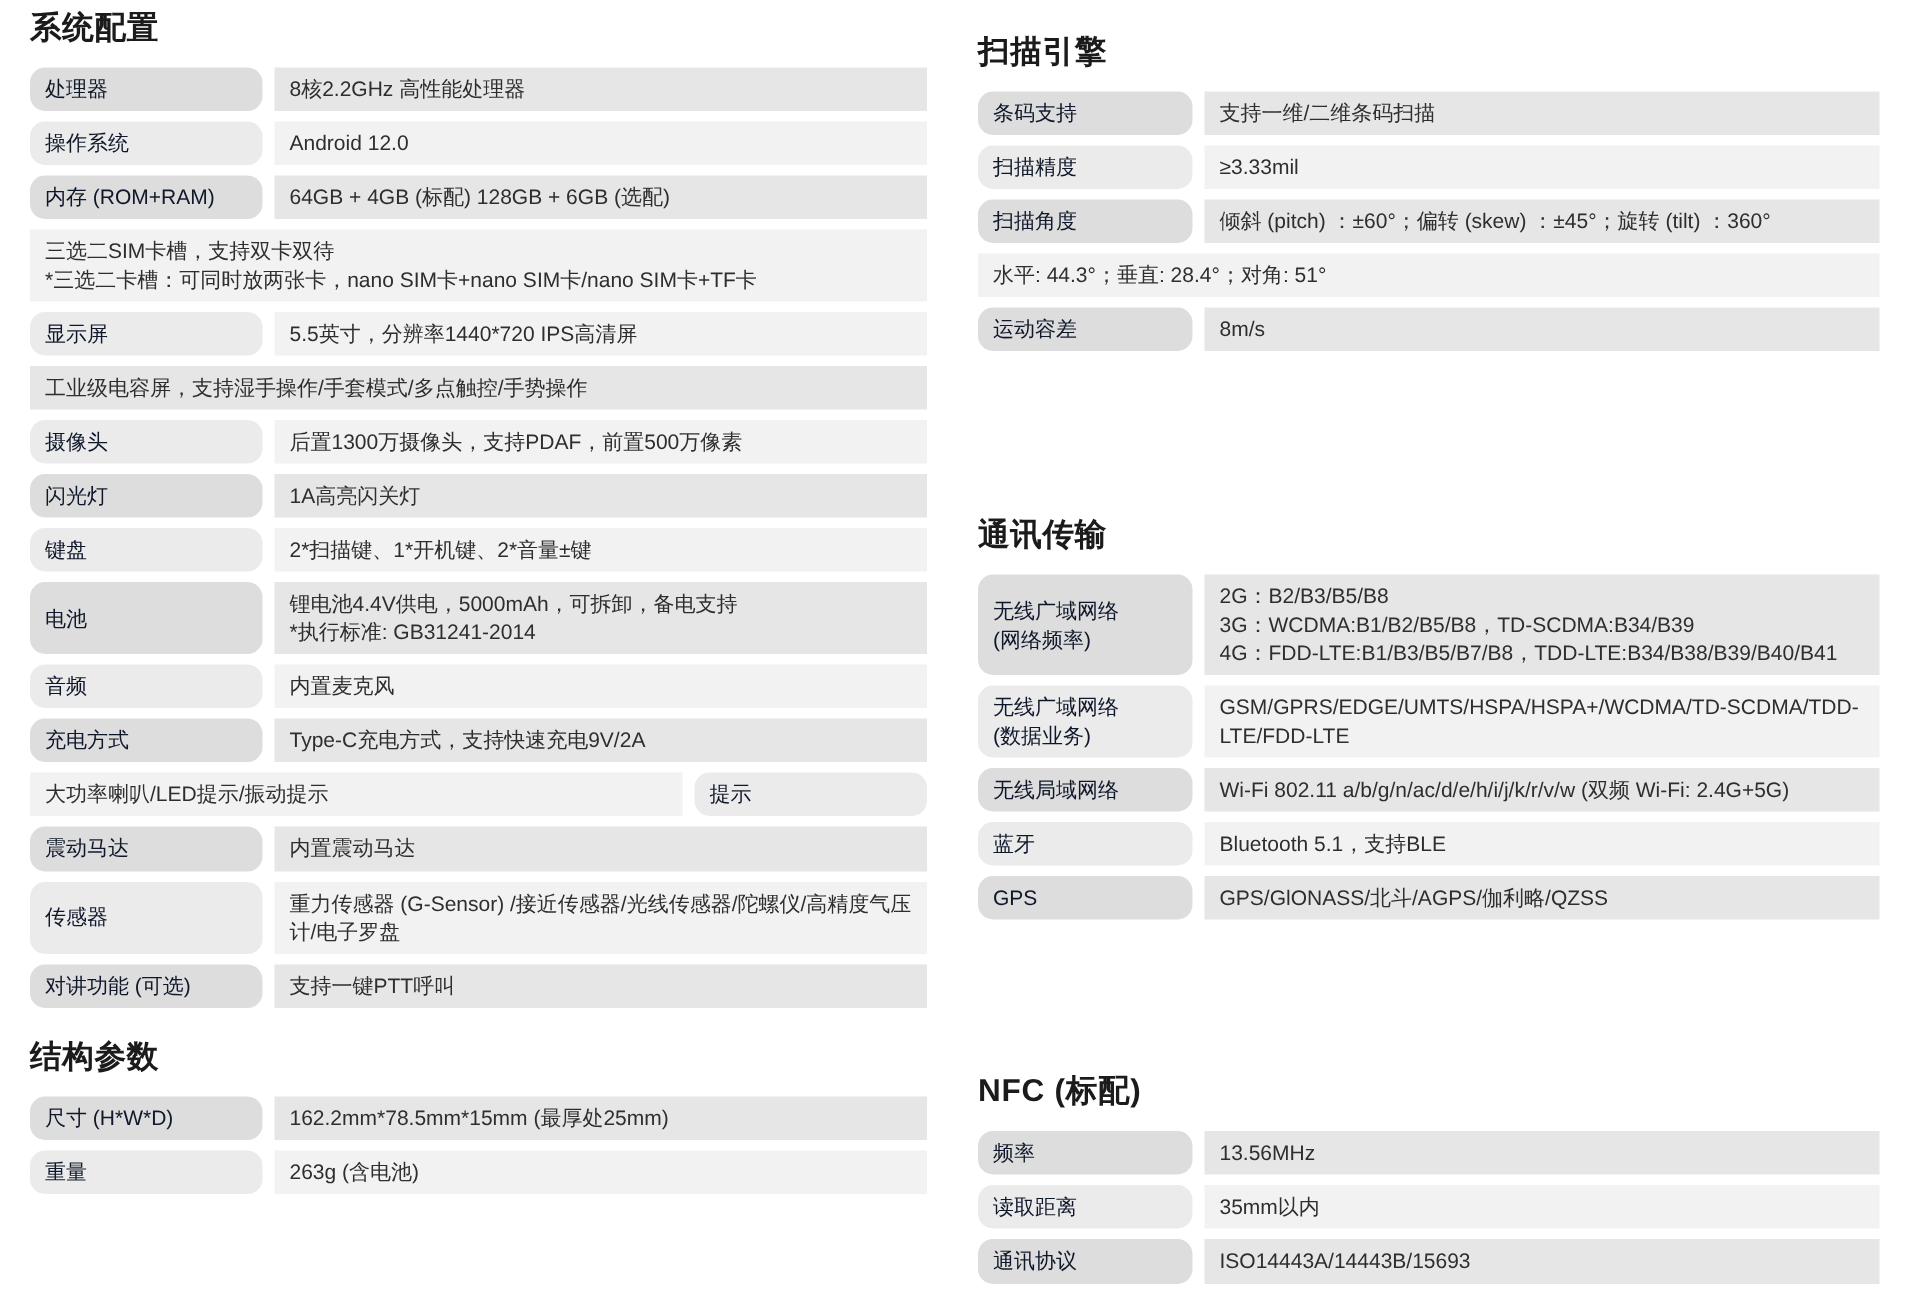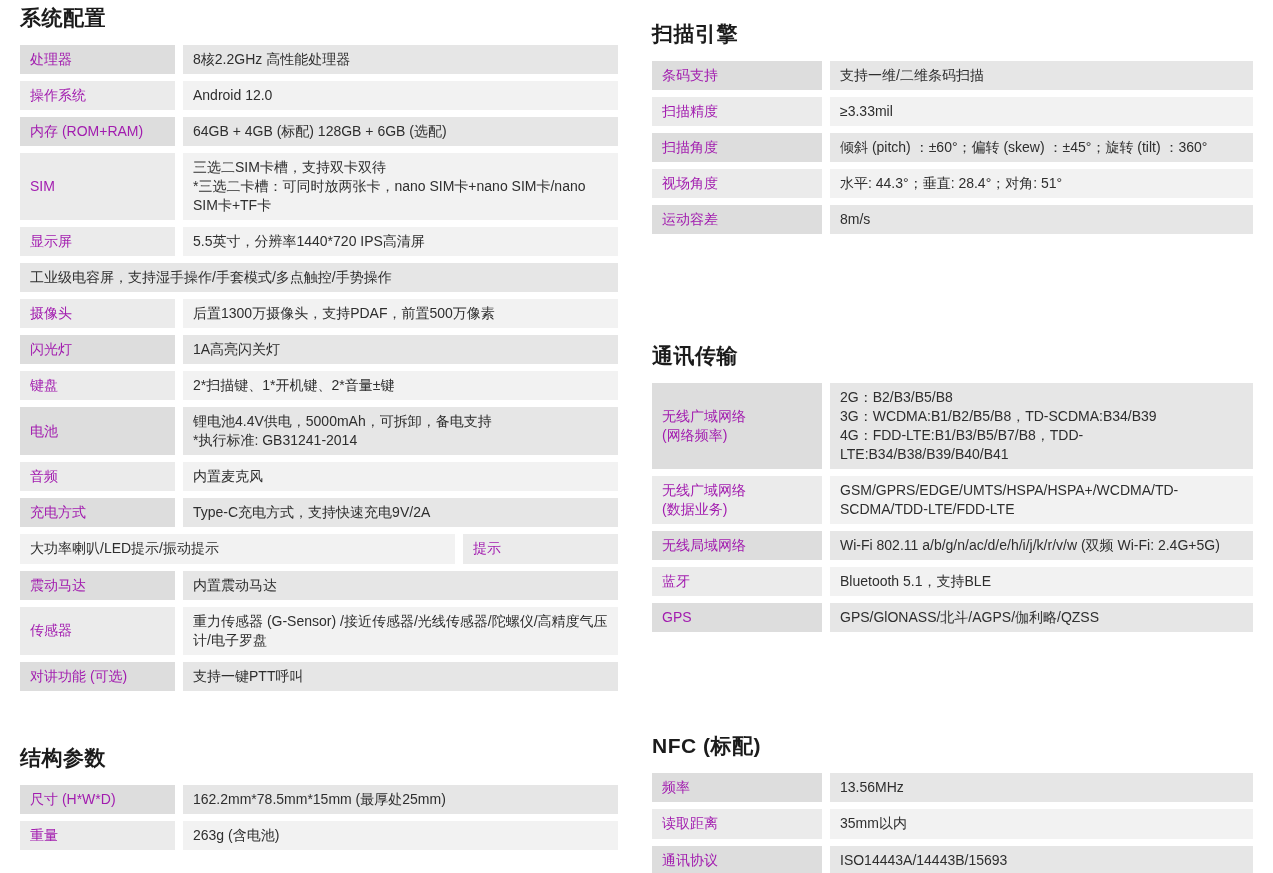--- a/index.html
+++ b/index.html
@@ -11,34 +11,34 @@
   }
   .col { position:absolute; top:0; }
   .col-left  { left:20px;  width:598px; }
   .col-right { left:652px; width:601px; }
 
   .section-title {
     font-size:21px; font-weight:bold; color:#1b1b1b;
     letter-spacing:0.5px; margin-bottom:13px;
   }
   .t-sys   { margin-top:4px; }
-  .t-struct{ margin-top:53px; }
+  .t-struct{ margin-top:18px; }
   .t-scan  { margin-top:20px; }
   .t-comm  { margin-top:108px; }
   .t-nfc   { margin-top:100px; }
 
   .spec-table { display:flex; flex-direction:column; gap:7px; }
   .spec-row   { display:flex; gap:8px; }
   .cell {
     padding:5px 10px; font-size:14px; line-height:1.36;
     white-space:pre-line; display:flex; align-items:center;
   }
-  .cell.label { flex:0 0 auto; color:#a21caf; }
+  .cell.label { flex:0 0 auto; color:#0f172a;border-radius:10px; }
   .col-left  .cell.label { width:155px; }
-  .col-right .cell.label { width:170px; }
+  .col-right .cell.label { width:143px; }
   .cell.value { flex:1 1 auto; color:#2e2e2e; }
 
   .spec-row.odd  .cell.label { background:var(--row-odd-label,#dddddd); }
   .spec-row.odd  .cell.value { background:var(--row-odd-value,#e6e6e6); }
   .spec-row.even .cell.label { background:var(--row-even-label,#ebebeb); }
   .spec-row.even .cell.value { background:var(--row-even-value,#f2f2f2); }
 </style>
 </head>
 <body style="--row-odd-label: #dddddd; --row-odd-value: #e6e6e6; --row-even-label: #ebebeb; --row-even-value: #f2f2f2;">
 
@@ -51,21 +51,20 @@
       </div>
       <div class="spec-row even">
         <div class="cell label">操作系统</div>
         <div class="cell value">Android 12.0</div>
       </div>
       <div class="spec-row odd">
         <div class="cell label">内存 (ROM+RAM)</div>
         <div class="cell value">64GB + 4GB (标配) 128GB + 6GB (选配)</div>
       </div>
       <div class="spec-row even">
-        <div class="cell label">SIM</div>
         <div class="cell value">三选二SIM卡槽，支持双卡双待
 *三选二卡槽：可同时放两张卡，nano SIM卡+nano SIM卡/nano SIM卡+TF卡</div>
       </div>
       <div class="spec-row even">
         <div class="cell label">显示屏</div>
         <div class="cell value">5.5英寸，分辨率1440*720 IPS高清屏</div>
       </div>
       <div class="spec-row odd">
         <div class="cell value">工业级电容屏，支持湿手操作/手套模式/多点触控/手势操作</div>
       </div>
@@ -134,21 +133,20 @@
       </div>
       <div class="spec-row even">
         <div class="cell label">扫描精度</div>
         <div class="cell value">≥3.33mil</div>
       </div>
       <div class="spec-row odd">
         <div class="cell label">扫描角度</div>
         <div class="cell value">倾斜 (pitch) ：±60°；偏转 (skew) ：±45°；旋转 (tilt) ：360°</div>
       </div>
       <div class="spec-row even">
-        <div class="cell label">视场角度</div>
         <div class="cell value">水平: 44.3°；垂直: 28.4°；对角: 51°</div>
       </div>
       <div class="spec-row odd">
         <div class="cell label">运动容差</div>
         <div class="cell value">8m/s</div>
       </div>
     </div>
 
   <div class="section-title t-comm">通讯传输</div>
   <div class="spec-table">

